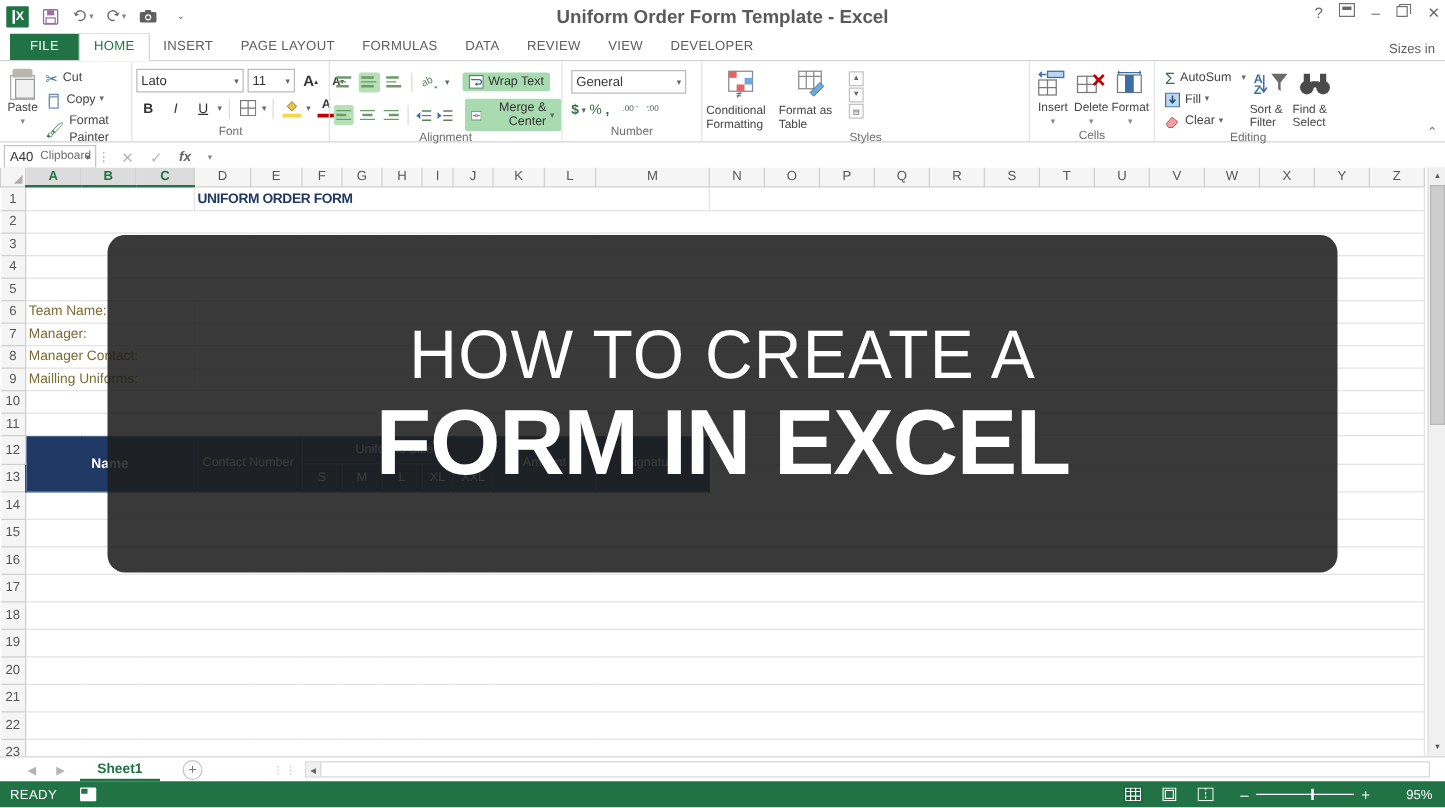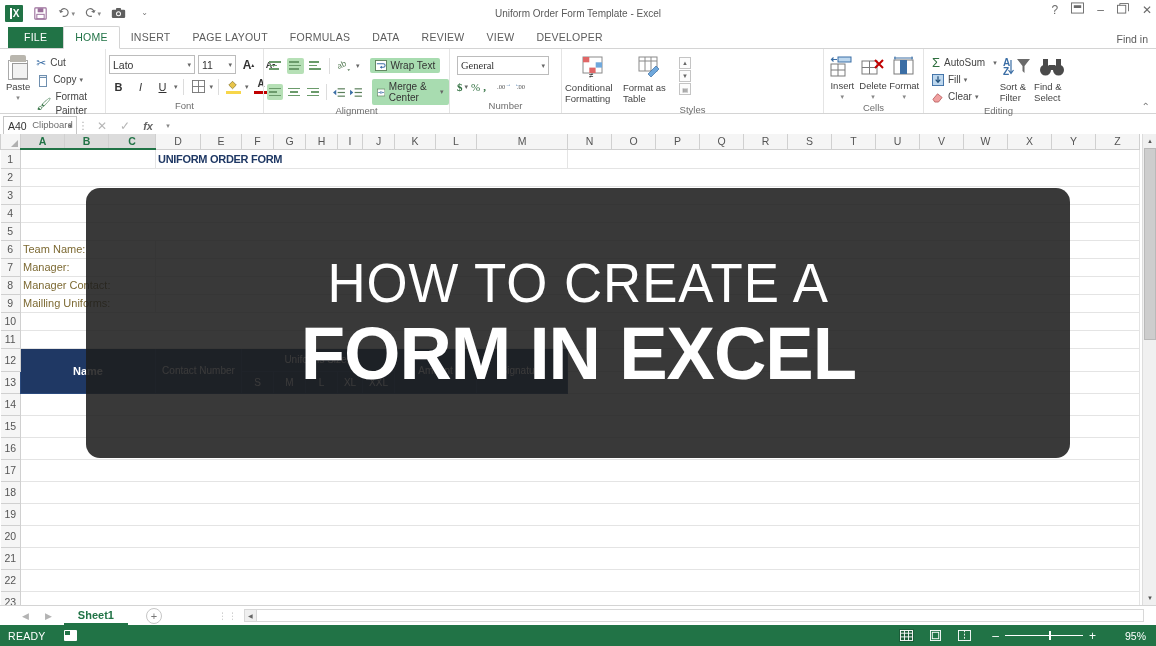--- a/index.html
+++ b/index.html
@@ -19,22 +19,23 @@
   .qat { display:flex; align-items:center; gap:9px; padding-left:5px; }
   .qat-ico { width:17px; height:17px; display:flex; align-items:center; justify-content:center;
     color:#6f6f6f; font-size:13px; line-height:1; }
   .xl-logo {
     width:18px; height:17px; background:#217346; color:#fff; font-size:10px; font-weight:bold;
     display:flex; align-items:center; justify-content:center; border-radius:1px;
   }
   .xl-logo span{ border-left:2px solid #fff; padding-left:1px; margin-left:1px;}
   .save-ico { color:#9f6f9f; }
   .wintitle {
-    position:absolute; left:0; right:0; text-align:center; font-size:10px; color:#5a5a5a;
+    position:absolute; left:0; right:0; text-align:center; font-size:15px; color:#5a5a5a;
     pointer-events:none;
+    font-weight:bold;
   }
   .wincontrols { position:absolute; right:4px; top:2px; display:flex; align-items:center; gap:13px; color:#6a6a6a; font-size:12px;}
   .wincontrols div{ cursor:default; }
 
   
   .tabbar { height:22px; display:flex; align-items:flex-end; padding-left:8px; background:#fff; position:relative;}
   .tab {
     padding:3px 11px 4px 11px; font-size:10.5px; letter-spacing:.25px; color:#5c5c5c; cursor:pointer;
     text-transform:uppercase; line-height:14px;
   }
@@ -73,21 +74,21 @@
   .brush{ color:#2f6f3f; font-size:12px;}
 
   
   .inp {
     border:1px solid #bcbcbc; height:19px; background:#fff; font-size:10.5px; color:#333;
     display:flex; align-items:center; padding:0 3px; position:relative;
   }
   .inp .caret{ position:absolute; right:3px; font-size:7px; color:#666;}
   .fontname{ width:86px;}
   .fontsize{ width:38px;}
-  .fgrow{ display:flex; align-items:center; gap:3px; }
+  .fgrow{ display:flex; align-items:center; gap:3px;text-align:right; }
   .ab { width:19px;height:19px; display:flex;align-items:center;justify-content:center; font-size:11px; color:#333; cursor:pointer;}
   .sep{ width:1px;height:16px;background:#dcdcdc; margin:0 2px;}
   .bold{font-weight:bold;} .ital{font-style:italic;} .und{text-decoration:underline;}
   .sm-caret{ font-size:7px; color:#666; margin-left:-1px;}
   .fill-a{ position:relative; width:15px;height:15px;}
   .underbar{ position:absolute; left:0; bottom:0; width:15px;height:3px;}
 
   
   .alignico{ width:17px;height:16px; display:flex;flex-direction:column; justify-content:center; gap:2px; padding:0 2px; cursor:pointer;}
   .alignico span{ height:1.5px; background:#6b9b6b; display:block;}
@@ -245,21 +246,21 @@
 <div class="tabbar">
   <div class="tab file">FILE</div>
   <div class="tab active">HOME</div>
   <div class="tab">INSERT</div>
   <div class="tab">PAGE LAYOUT</div>
   <div class="tab">FORMULAS</div>
   <div class="tab">DATA</div>
   <div class="tab">REVIEW</div>
   <div class="tab">VIEW</div>
   <div class="tab">DEVELOPER</div>
-  <div class="signin">Find in</div>
+  <div class="signin">Sizes in</div>
 </div>
 
 <div class="ribbon">
 
   <div class="rgroup" style="width:105px">
     <div class="body">
       <div class="btn-big" style="width:40px">
         <div class="paste-ico">
           <div class="paste-sheet"></div>
             <div class="paste-clip"></div>
@@ -428,21 +429,21 @@
             </svg>
           <span>Merge &amp; Center</span>
           <span class="sm-caret">▾</span>
         </div>
       </div>
     </div>
     <div class="gname">Alignment</div>
   </div>
 
   <div class="rgroup" style="width:112px">
-    <div class="body" style="flex-direction:column; gap:5px; padding-top:5px; padding-left:4px;font-family:Liberation Serif, serif;">
+    <div class="body" style="flex-direction:column; gap:5px; padding-top:5px; padding-left:4px;">
       <div class="inp numfmt">
         <span>General</span>
         <span class="caret">▾</span>
       </div>
       <div class="numrow2">
         <div style="color:#2f6f3f;font-weight:bold;">$</div>
         <span class="sm-caret">▾</span>
         <div style="color:#2f6f3f;">%</div>
         <div style="color:#2f6f3f;font-weight:bold;">,</div>
         <div style="width:5px"></div>

